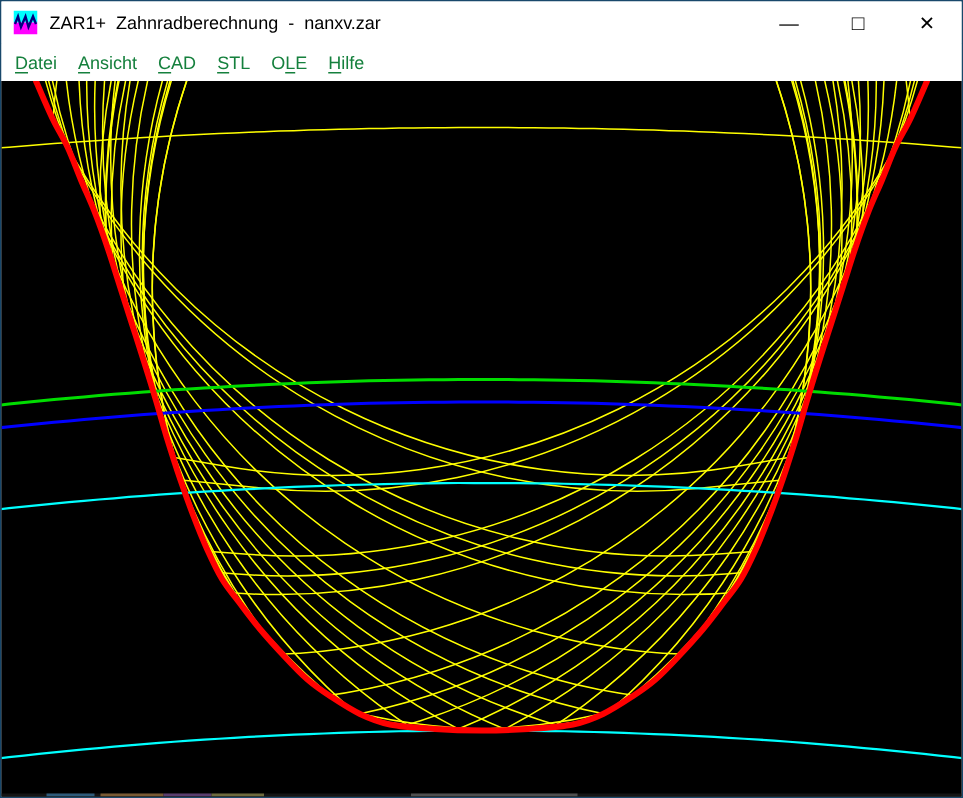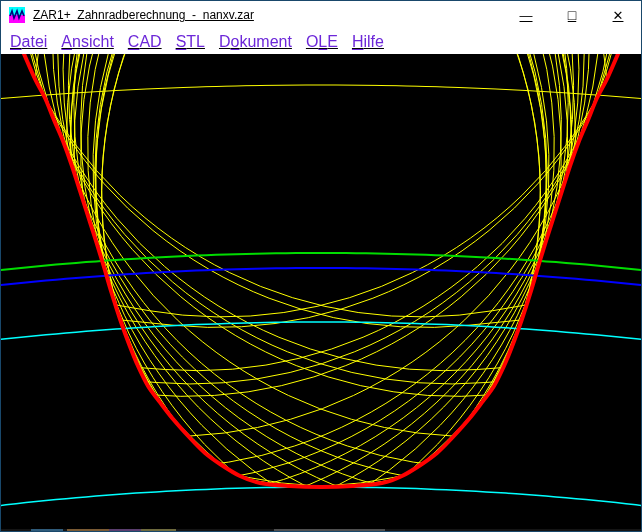--- a/index.html
+++ b/index.html
@@ -1,32 +1,32 @@
 <!DOCTYPE html>
 <html><head>
 <meta charset="utf-8">
 <style>
   * { margin:0; padding:0; box-sizing:border-box; }
   html,body { width:642px; height:532px; overflow:hidden; background:#000;
               font-family:"Liberation Sans", sans-serif; }
   .window { width:642px; height:532px; border:1px solid #19486b; background:#fff;
-            display:flex; flex-direction:column; position:relative;text-decoration:underline; }
+            display:flex; flex-direction:column; position:relative; }
   .titlebar { height:28px; background:#fff; display:flex; align-items:center;
               padding-left:8px; flex:0 0 28px; }
   .app-icon { width:16px; height:16px; position:relative; flex:0 0 16px; overflow:hidden; }
   .app-icon .half-top { position:absolute; left:0; top:0; width:16px; height:8px; background:#00ffff; }
   .app-icon .half-bot { position:absolute; left:0; top:8px; width:16px; height:8px; background:#ff00ff; }
   .app-icon svg { position:absolute; left:0; top:0; }
   .title-text { font-size:12px; color:#000; margin-left:8px; white-space:pre; flex:1 1 auto; }
   .caption-buttons { display:flex; height:28px; flex:0 0 auto; }
   .caption-btn { width:46px; height:28px; display:flex; align-items:center;
                  justify-content:center; font-size:13px; color:#000; cursor:default; }
   .caption-btn.max span { font-size:14px; margin-top:-1px; }
   .menubar { height:25px; flex:0 0 25px; background:#fff; display:flex; align-items:center;
-             padding-left:2px; font-size:16px; color:#6d28d9; }
+             padding-left:2px; font-size:12px; color:#15803d; }
   .menu-item { padding:3px 7px; cursor:default; }
   .menu-item u { text-underline-offset:2px; }
   .canvas-wrap { flex:1 1 auto; background:#000; position:relative; overflow:hidden; }
   .canvas-wrap svg { display:block; }
   .bottom-strip { position:absolute; left:0; bottom:0; width:100%; height:2px; background:#141414; }
   .bottom-strip i { position:absolute; top:0; height:2px; display:block; }
 </style>
 </head>
 <body>
 
@@ -52,21 +52,20 @@
           <span>✕</span>
         </div>
     </div>
   </div>
 
   <div class="menubar">
       <span class="menu-item"><u>D</u>atei</span>
       <span class="menu-item"><u>A</u>nsicht</span>
       <span class="menu-item"><u>C</u>AD</span>
       <span class="menu-item"><u>S</u>TL</span>
-      <span class="menu-item">D<u>o</u>kument</span>
       <span class="menu-item">O<u>L</u>E</span>
       <span class="menu-item"><u>H</u>ilfe</span>
     </div>
 
   <div class="canvas-wrap">
     <svg id="gcanvas" width="640" height="479" viewBox="1 53 640 479" style="background: rgb(0, 0, 0);">
         <defs>
           <clipPath id="gapclip">
             <path d="M24 53C25.8 57.2 31.5 70.7 35 78C38.5 85.3 41.8 90.2 45 97C48.2 103.8 51.0 111.8 54 119C57.0 126.2 60.0 132.3 63 140C66.0 147.7 69.2 156.7 72 165C74.8 173.3 77.3 181.7 80 190C82.7 198.3 85.3 206.7 88 215C90.7 223.3 93.3 231.5 96 240C98.7 248.5 101.5 257.7 104 266C106.5 274.3 108.3 281.3 111 290C113.7 298.7 117.0 309.2 120 318C123.0 326.8 126.0 335.2 129 343C132.0 350.8 134.8 358.0 138 365C141.2 372.0 144.5 379.2 148 385C151.5 390.8 154.8 394.5 159 400C163.2 405.5 167.8 411.8 173 418C178.2 424.2 184.7 431.3 190 437C195.3 442.7 200.0 447.7 205 452C210.0 456.3 214.2 459.2 220 463C225.8 466.8 233.3 471.8 240 475C246.7 478.2 251.7 480.3 260 482C268.3 483.7 279.8 484.3 290 485C300.2 485.7 310.7 486.0 321 486C331.3 486.0 341.8 485.7 352 485C362.2 484.3 373.7 483.7 382 482C390.3 480.3 395.3 478.2 402 475C408.7 471.8 416.2 466.8 422 463C427.8 459.2 432.0 456.3 437 452C442.0 447.7 446.7 442.7 452 437C457.3 431.3 463.8 424.2 469 418C474.2 411.8 478.8 405.5 483 400C487.2 394.5 490.5 390.8 494 385C497.5 379.2 500.8 372.0 504 365C507.2 358.0 510.0 350.8 513 343C516.0 335.2 519.0 326.8 522 318C525.0 309.2 528.3 298.7 531 290C533.7 281.3 535.5 274.3 538 266C540.5 257.7 543.3 248.5 546 240C548.7 231.5 551.3 223.3 554 215C556.7 206.7 559.3 198.3 562 190C564.7 181.7 567.2 173.3 570 165C572.8 156.7 576.0 147.7 579 140C582.0 132.3 585.0 126.2 588 119C591.0 111.8 593.8 103.8 597 97C600.2 90.2 603.5 85.3 607 78C610.5 70.7 616.2 57.2 618 53L618 30L24 30Z"></path>
           </clipPath>

